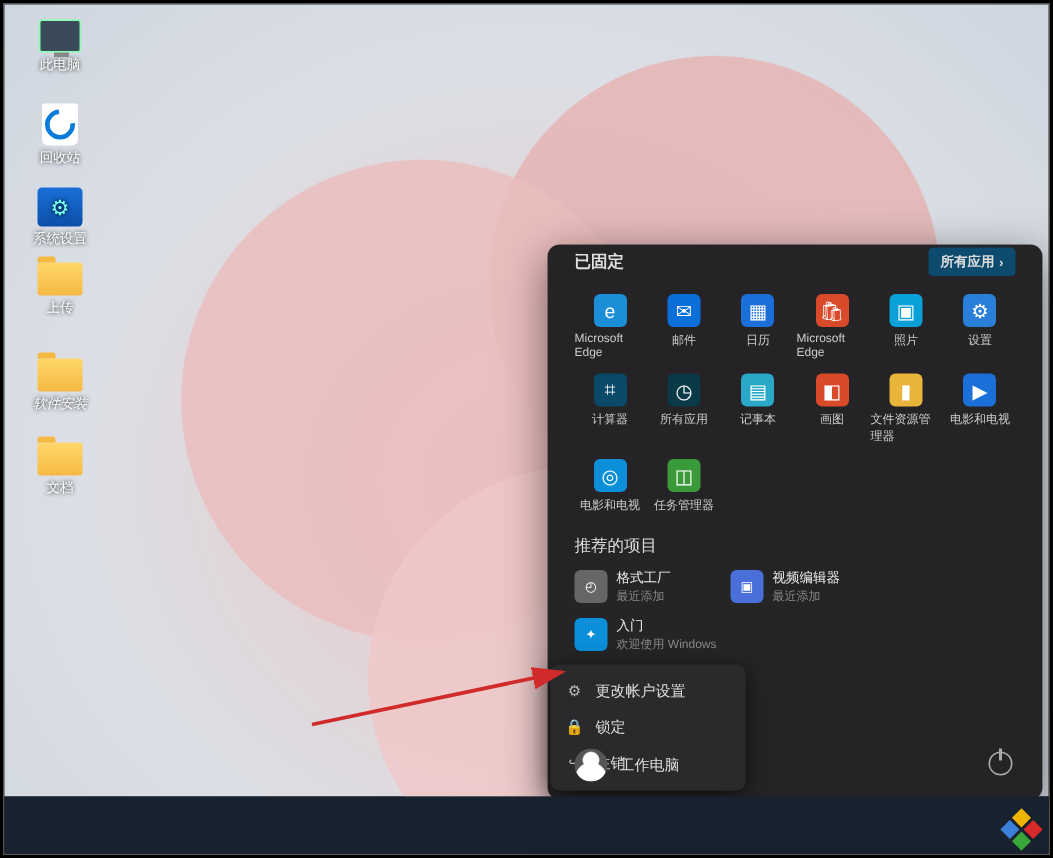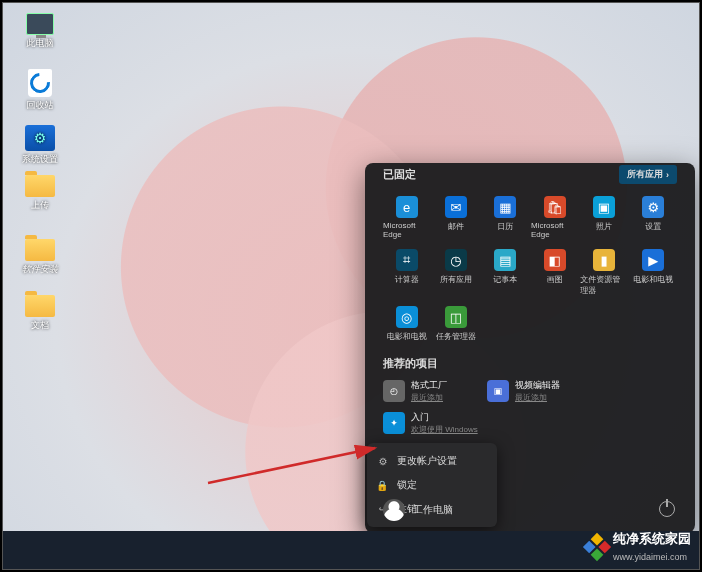--- a/index.html
+++ b/index.html
@@ -28,26 +28,26 @@
   .startmenu {
     position: absolute; left: 362px; top: 160px; width: 330px; height: 370px;
     background: rgba(30,30,32,.97); border-radius: 8px; padding: 2px 18px 10px; color:#ddd;
     box-shadow: 0 8px 30px rgba(0,0,0,.5);
   }
   .sm-head { display:flex; justify-content:space-between; align-items:center; font-size:11px; font-weight:600; margin-bottom:10px;}
   .allapps { font-size:9px; background:#0c4a6e; padding:3px 8px; border-radius:3px; display:flex; align-items:center; gap:3px;}
   .pin-grid { display:grid; grid-template-columns: repeat(6,1fr); gap:6px 2px; }
   .pin { display:flex; flex-direction:column; align-items:center; gap:3px; font-size:8px; color:#ccc; padding:2px 0;}
   .pin .pi { width:22px; height:22px; border-radius:4px; display:flex; align-items:center; justify-content:center; font-size:13px;}
-  .sm-sec { font-size:11px; font-weight:700; margin:12px 0 8px;}
+  .sm-sec { font-size:11px; font-weight:400; margin:12px 0 8px;}
   .rec { display:flex; gap:40px; font-size:9px;}
   .rec-item{display:flex;gap:6px;align-items:center;}
   .rec-ic{width:22px;height:22px;border-radius:4px;display:flex;align-items:center;justify-content:center;}
   .rec-txt .t1{color:#eee;}
-  .rec-txt .t2{color:#888;font-size:8px;text-decoration:underline;}
+  .rec-txt .t2{color:#888;font-size:8px;}
 
   .usermenu { position:absolute; left:2px; bottom:6px; width:130px; background:#2a2a2c; border-radius:6px; padding:6px 0; box-shadow:0 4px 16px rgba(0,0,0,.6);}
   .um-item{display:flex;align-items:center;gap:8px;font-size:10px;color:#ddd;padding:5px 10px;}
   .um-ic{width:12px;height:12px;display:flex;align-items:center;justify-content:center;color:#bbb;}
   .userrow{position:absolute;left:18px;bottom:12px;display:flex;align-items:center;gap:8px;font-size:10px;color:#ddd;}
   .avatar{width:22px;height:22px;border-radius:50%;background:radial-gradient(circle at 50% 35%,#fff 0 5px,transparent 6px),radial-gradient(circle at 50% 90%,#fff 0 10px,transparent 11px),#555;}
   .power-ic{position:absolute;right:20px;bottom:16px;width:16px;height:16px;border:1.5px solid #aaa;border-radius:50%;}
   .power-ic::after{content:"";position:absolute;top:-3px;left:6px;width:2px;height:8px;background:#aaa;}
 
   .arrow { position:absolute; top:0; left:0; width:100%; height:100%; pointer-events:none; }
@@ -221,18 +221,14 @@
 
 <div class="taskbar"></div>
 
 <div class="wm">
   <span class="wm-logo">
         <span></span>
         <span></span>
         <span></span>
         <span></span>
       </span>
-  <span>
-    <span>纯净系统家园</span><br>
-    <span class="sub">www.yidaimei.com</span>
-  </span>
 </div>
 </div>
 
 </body></html>

